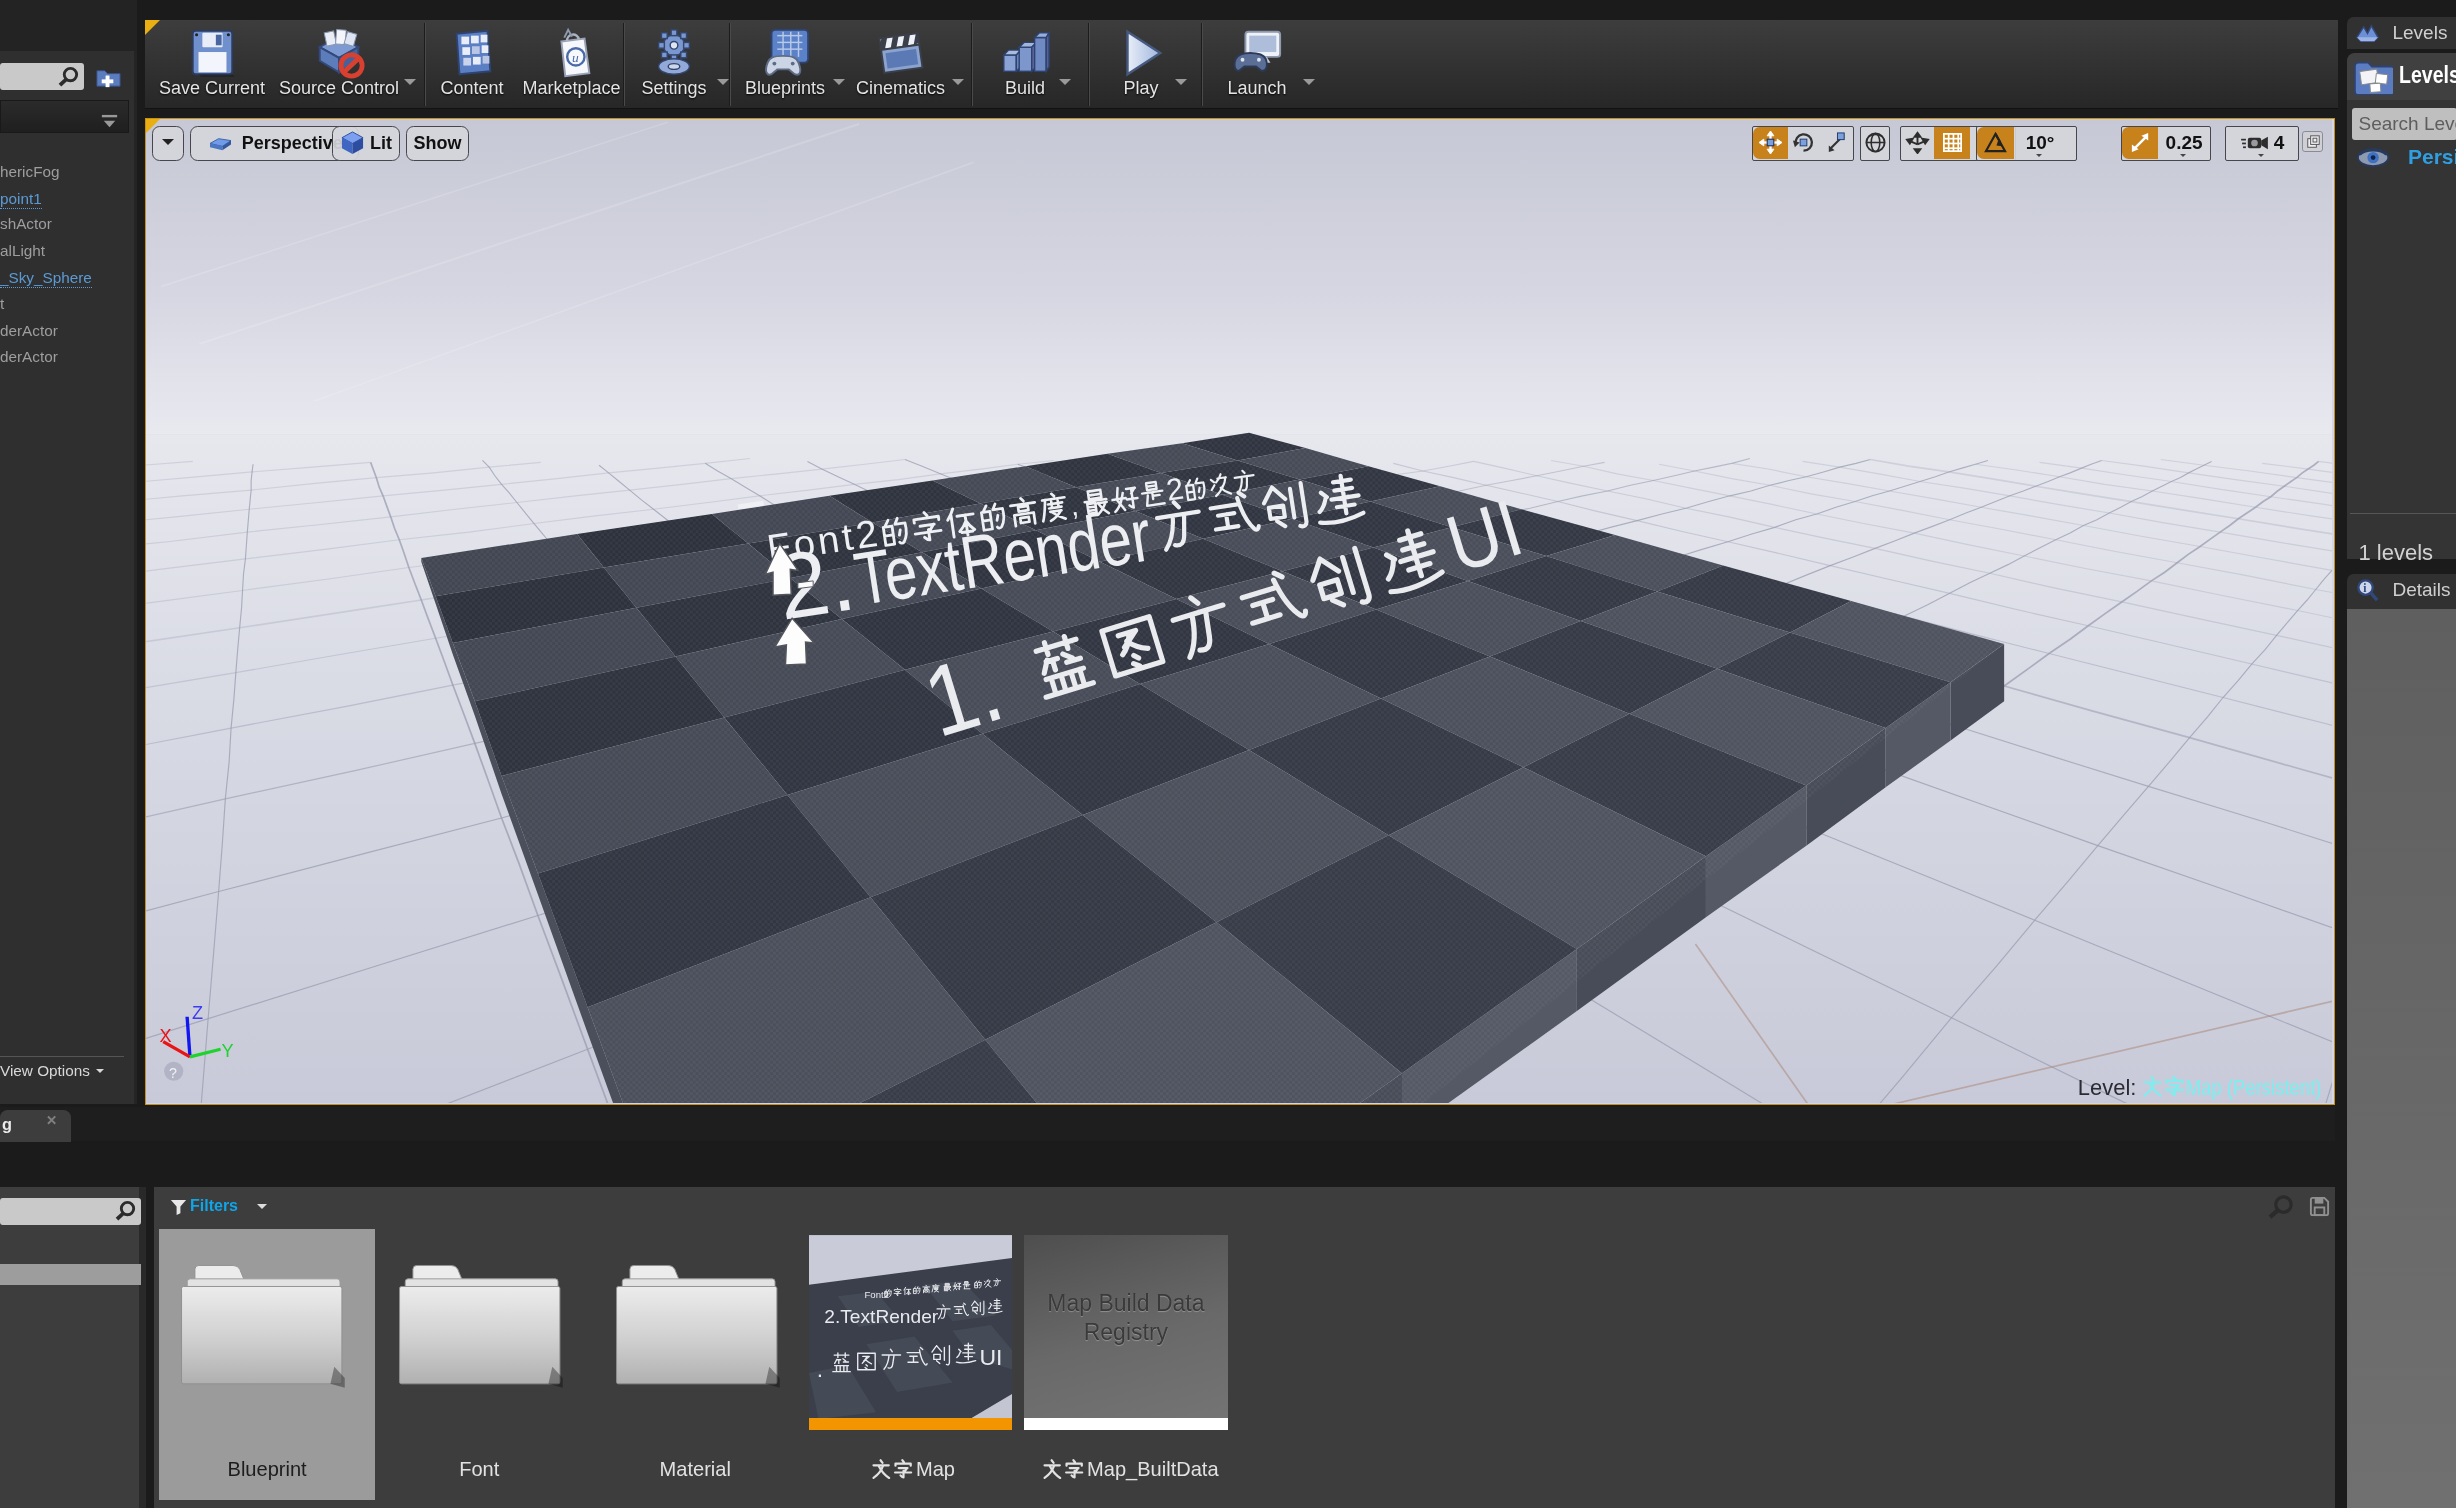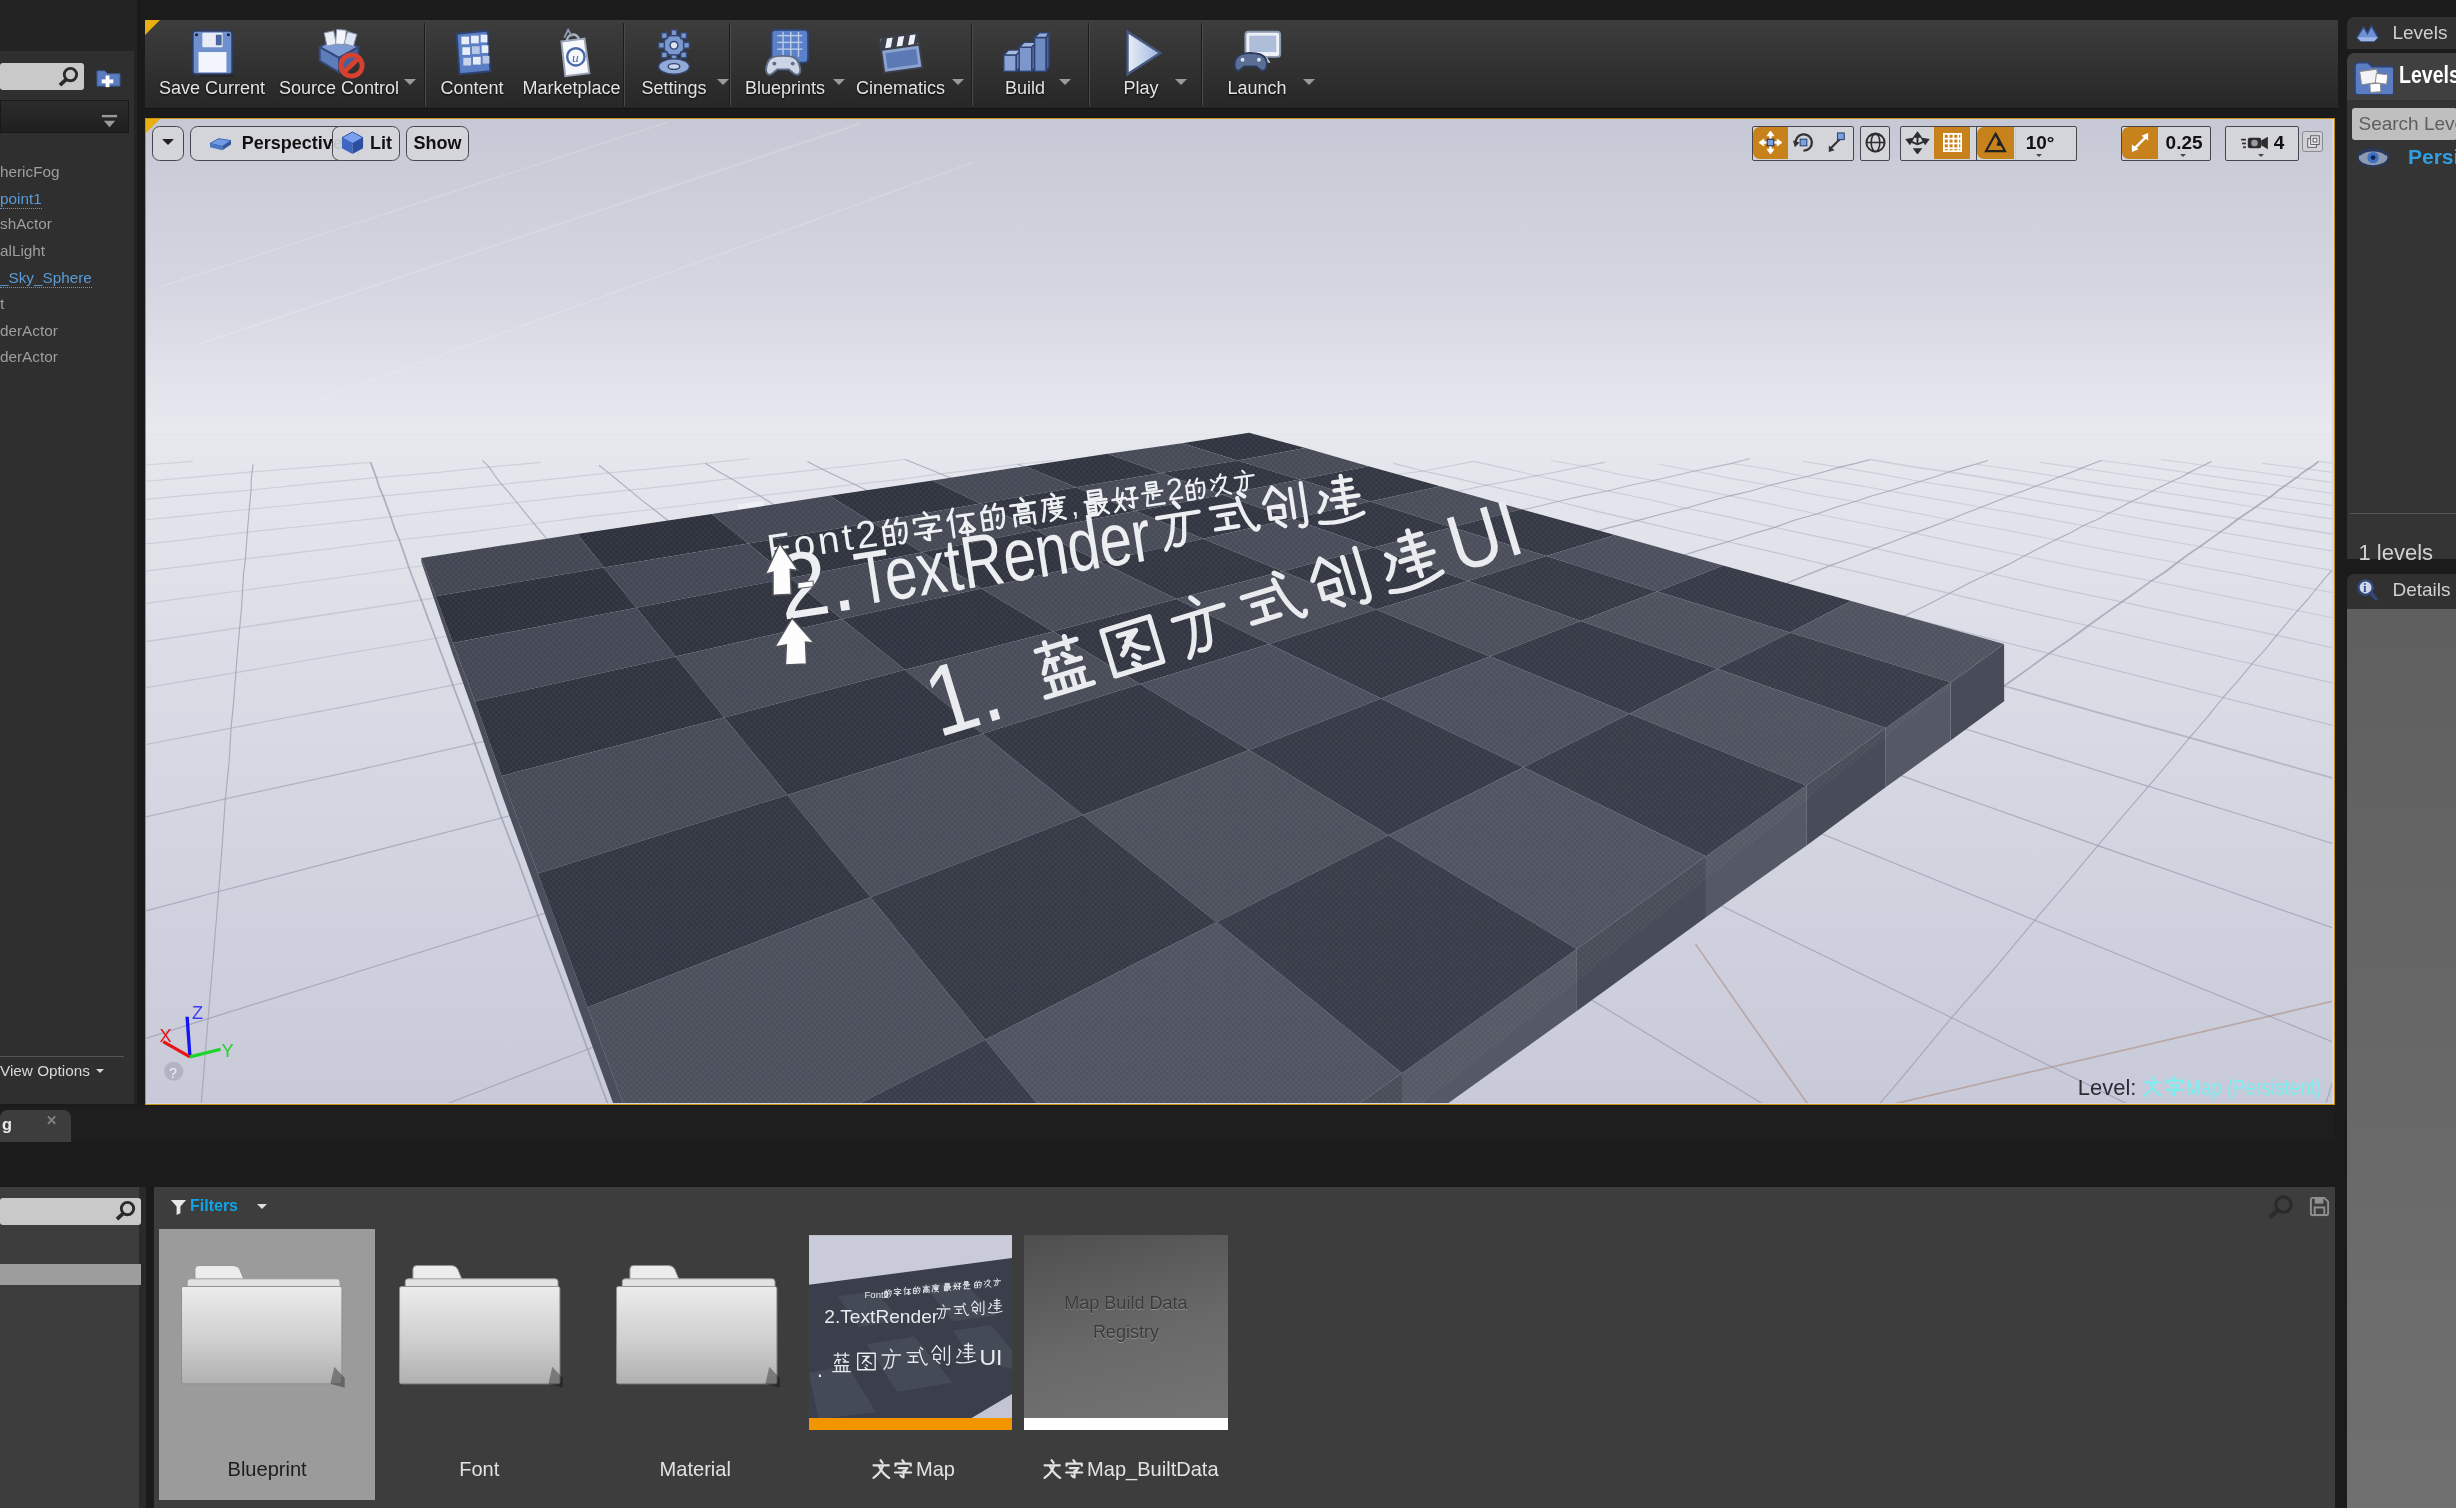--- a/index.html
+++ b/index.html
@@ -773,21 +773,21 @@
                 <use href="#gchu" transform="translate(126,114) scale(0.24)"></use>
                 <use href="#gjian" transform="translate(152,112) scale(0.24)"></use>
               </g>
 <text x="178" y="136" font-size="24" fill="#e8eaee" stroke="none" font-family="'Liberation Sans',sans-serif">UI</text>
 </g>
           </svg></div>
    <div style="position:absolute;left:1.9px;top:189px;width:203px;height:12.4px;background:#f39500"></div>
  </div>
  <div class="tile" style="left:868px;top:42px">
    <div style="position:absolute;left:1.9px;top:5.7px;width:204px;height:184px;background:linear-gradient(165deg,#4e4e4e,#696969 55%,#747474);"></div>
-   <div style="position:absolute;left:1.9px;top:5.7px;width:204px;height:184px;text-align:center;font-size:18px;color:#3a3a3a;text-shadow:0 1px 1px rgba(255,255,255,0.3);padding-top:54px;box-sizing:border-box;line-height:29px">Map Build Data<br>Registry</div>
+   <div style="position:absolute;left:1.9px;top:5.7px;width:204px;height:184px;text-align:center;font-size:23px;color:#3a3a3a;text-shadow:0 1px 1px rgba(255,255,255,0.3);padding-top:54px;box-sizing:border-box;line-height:29px">Map Build Data<br>Registry</div>
    <div style="position:absolute;left:1.9px;top:189px;width:204px;height:12.4px;background:#ffffff"></div>
  </div>
 </div>
 
 <svg width="2457" height="1508" viewBox="0 0 2570 1578" style="position:absolute;left:0;top:0;pointer-events:none">
 <g stroke="#e2e2e2" fill="none" stroke-linecap="round" stroke-linejoin="round" font-family="'Liberation Sans',sans-serif">
 <g style="stroke-width:11px">
 <use href="#gwen" transform="translate(911,1527) scale(0.21)"></use>
           <use href="#gzi" transform="translate(934,1527) scale(0.21)"></use>
 </g>

